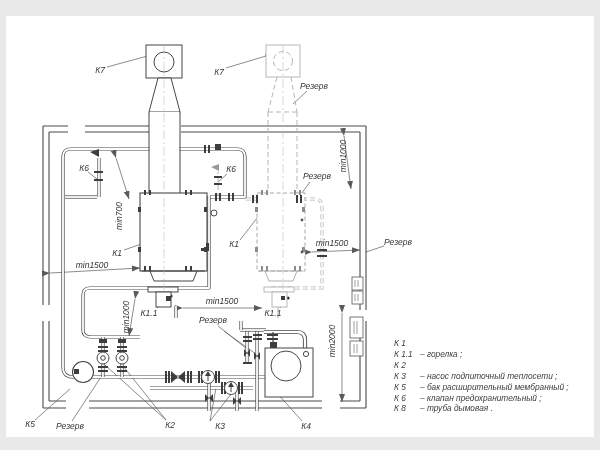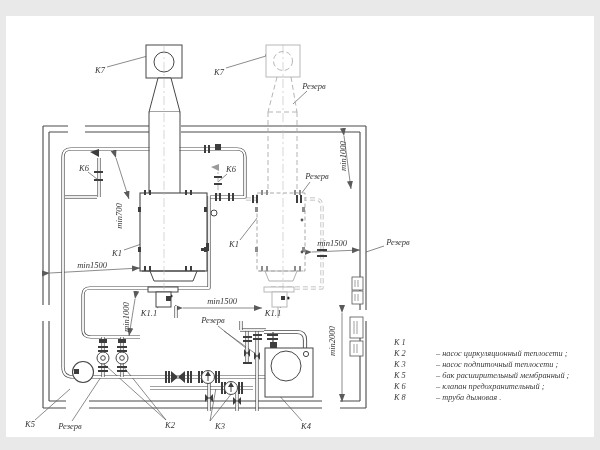--- a/index.html
+++ b/index.html
@@ -1,16 +1,16 @@
 <!DOCTYPE html>
 <html><head>
 <meta charset="utf-8">
 <style>
   html,body{margin:0;padding:0;width:600px;height:450px;overflow:hidden;background:#e9e9e9;}
-  #stage{position:relative;width:600px;height:364px;font-family:Liberation Serif, serif;}
+  #stage{position:relative;width:600px;height:364px;font-family:Liberation Sans, sans-serif;}
   #paper{position:absolute;left:6px;top:16px;width:588px;height:421px;background:#ffffff;}
   svg{position:absolute;left:0;top:0;}
   
   .po{stroke:#474747;stroke-width:3.2;fill:none;stroke-linejoin:round;}
   .pi{stroke:#ffffff;stroke-width:1.8;fill:none;stroke-linejoin:round;}
   .po2{stroke:#474747;stroke-width:4.2;fill:none;stroke-linejoin:round;}
   .pi2{stroke:#ffffff;stroke-width:2.4;fill:none;stroke-linejoin:round;}
   .pro{stroke:#b0b0b0;stroke-width:3;fill:none;stroke-dasharray:5 3;stroke-linejoin:round;}
   .pri{stroke:#ffffff;stroke-width:1.6;fill:none;stroke-dasharray:5 3;stroke-linejoin:round;}
   .tl{stroke:#474747;stroke-width:1;fill:#ffffff;}
@@ -19,21 +19,21 @@
   .rln{stroke:#a8a8a8;stroke-width:0.9;fill:none;}
   .rfill{stroke:#b0b0b0;stroke-width:0.9;fill:#ffffff;}
   .w{stroke:#4a4a4a;stroke-width:1.1;fill:none;}
   .dim{stroke:#5a5a5a;stroke-width:0.7;fill:none;}
   .cl{stroke:#bdbdbd;stroke-width:0.6;fill:none;stroke-dasharray:9 3 2 3;}
   .tick{fill:#3d3d3d;}
   .gtick{fill:#8d8d8d;}
   .lbl{position:absolute;font-style:italic;font-size:8.5px;color:#353535;white-space:nowrap;transform:translate(-50%,-50%);}
   .lbl.rot{transform:translate(-50%,-50%) rotate(-90deg);}
   #legend{position:absolute;left:394px;top:338px;font-style:italic;font-size:8.3px;color:#3b3b3b;}
-  .lrow{display:flex;line-height:10.9px;white-space:nowrap;gap:16px;}
+  .lrow{display:flex;line-height:10.9px;white-space:nowrap;}
   .lkey{min-width:26px;}
 </style>
 </head>
 <body>
 
 <div id="stage">
   <div id="paper"></div>
 
   <svg width="600" height="450" viewBox="0 0 600 450">
     <defs>
@@ -321,22 +321,25 @@
       <span class="lbl" style="left: 170px; top: 425px;">К2</span>
       <span class="lbl" style="left: 220px; top: 426px;">К3</span>
       <span class="lbl" style="left: 306px; top: 426px;">К4</span>
     </div>
 
   <div id="legend">
       <div class="lrow">
         <span class="lkey">К 1</span>
       </div>
       <div class="lrow">
+        <span class="lkey">К 1.1</span>
+        <span>–  горелка ;</span>
+      </div>
+      <div class="lrow">
         <span class="lkey">К 2</span>
-        <span>–  насос циркуляционный теплосети ;</span>
       </div>
       <div class="lrow">
         <span class="lkey">К 3</span>
         <span>–  насос подпиточный теплосети ;</span>
       </div>
       <div class="lrow">
         <span class="lkey">К 5</span>
         <span>–  бак расширительный мембранный ;</span>
       </div>
       <div class="lrow">

